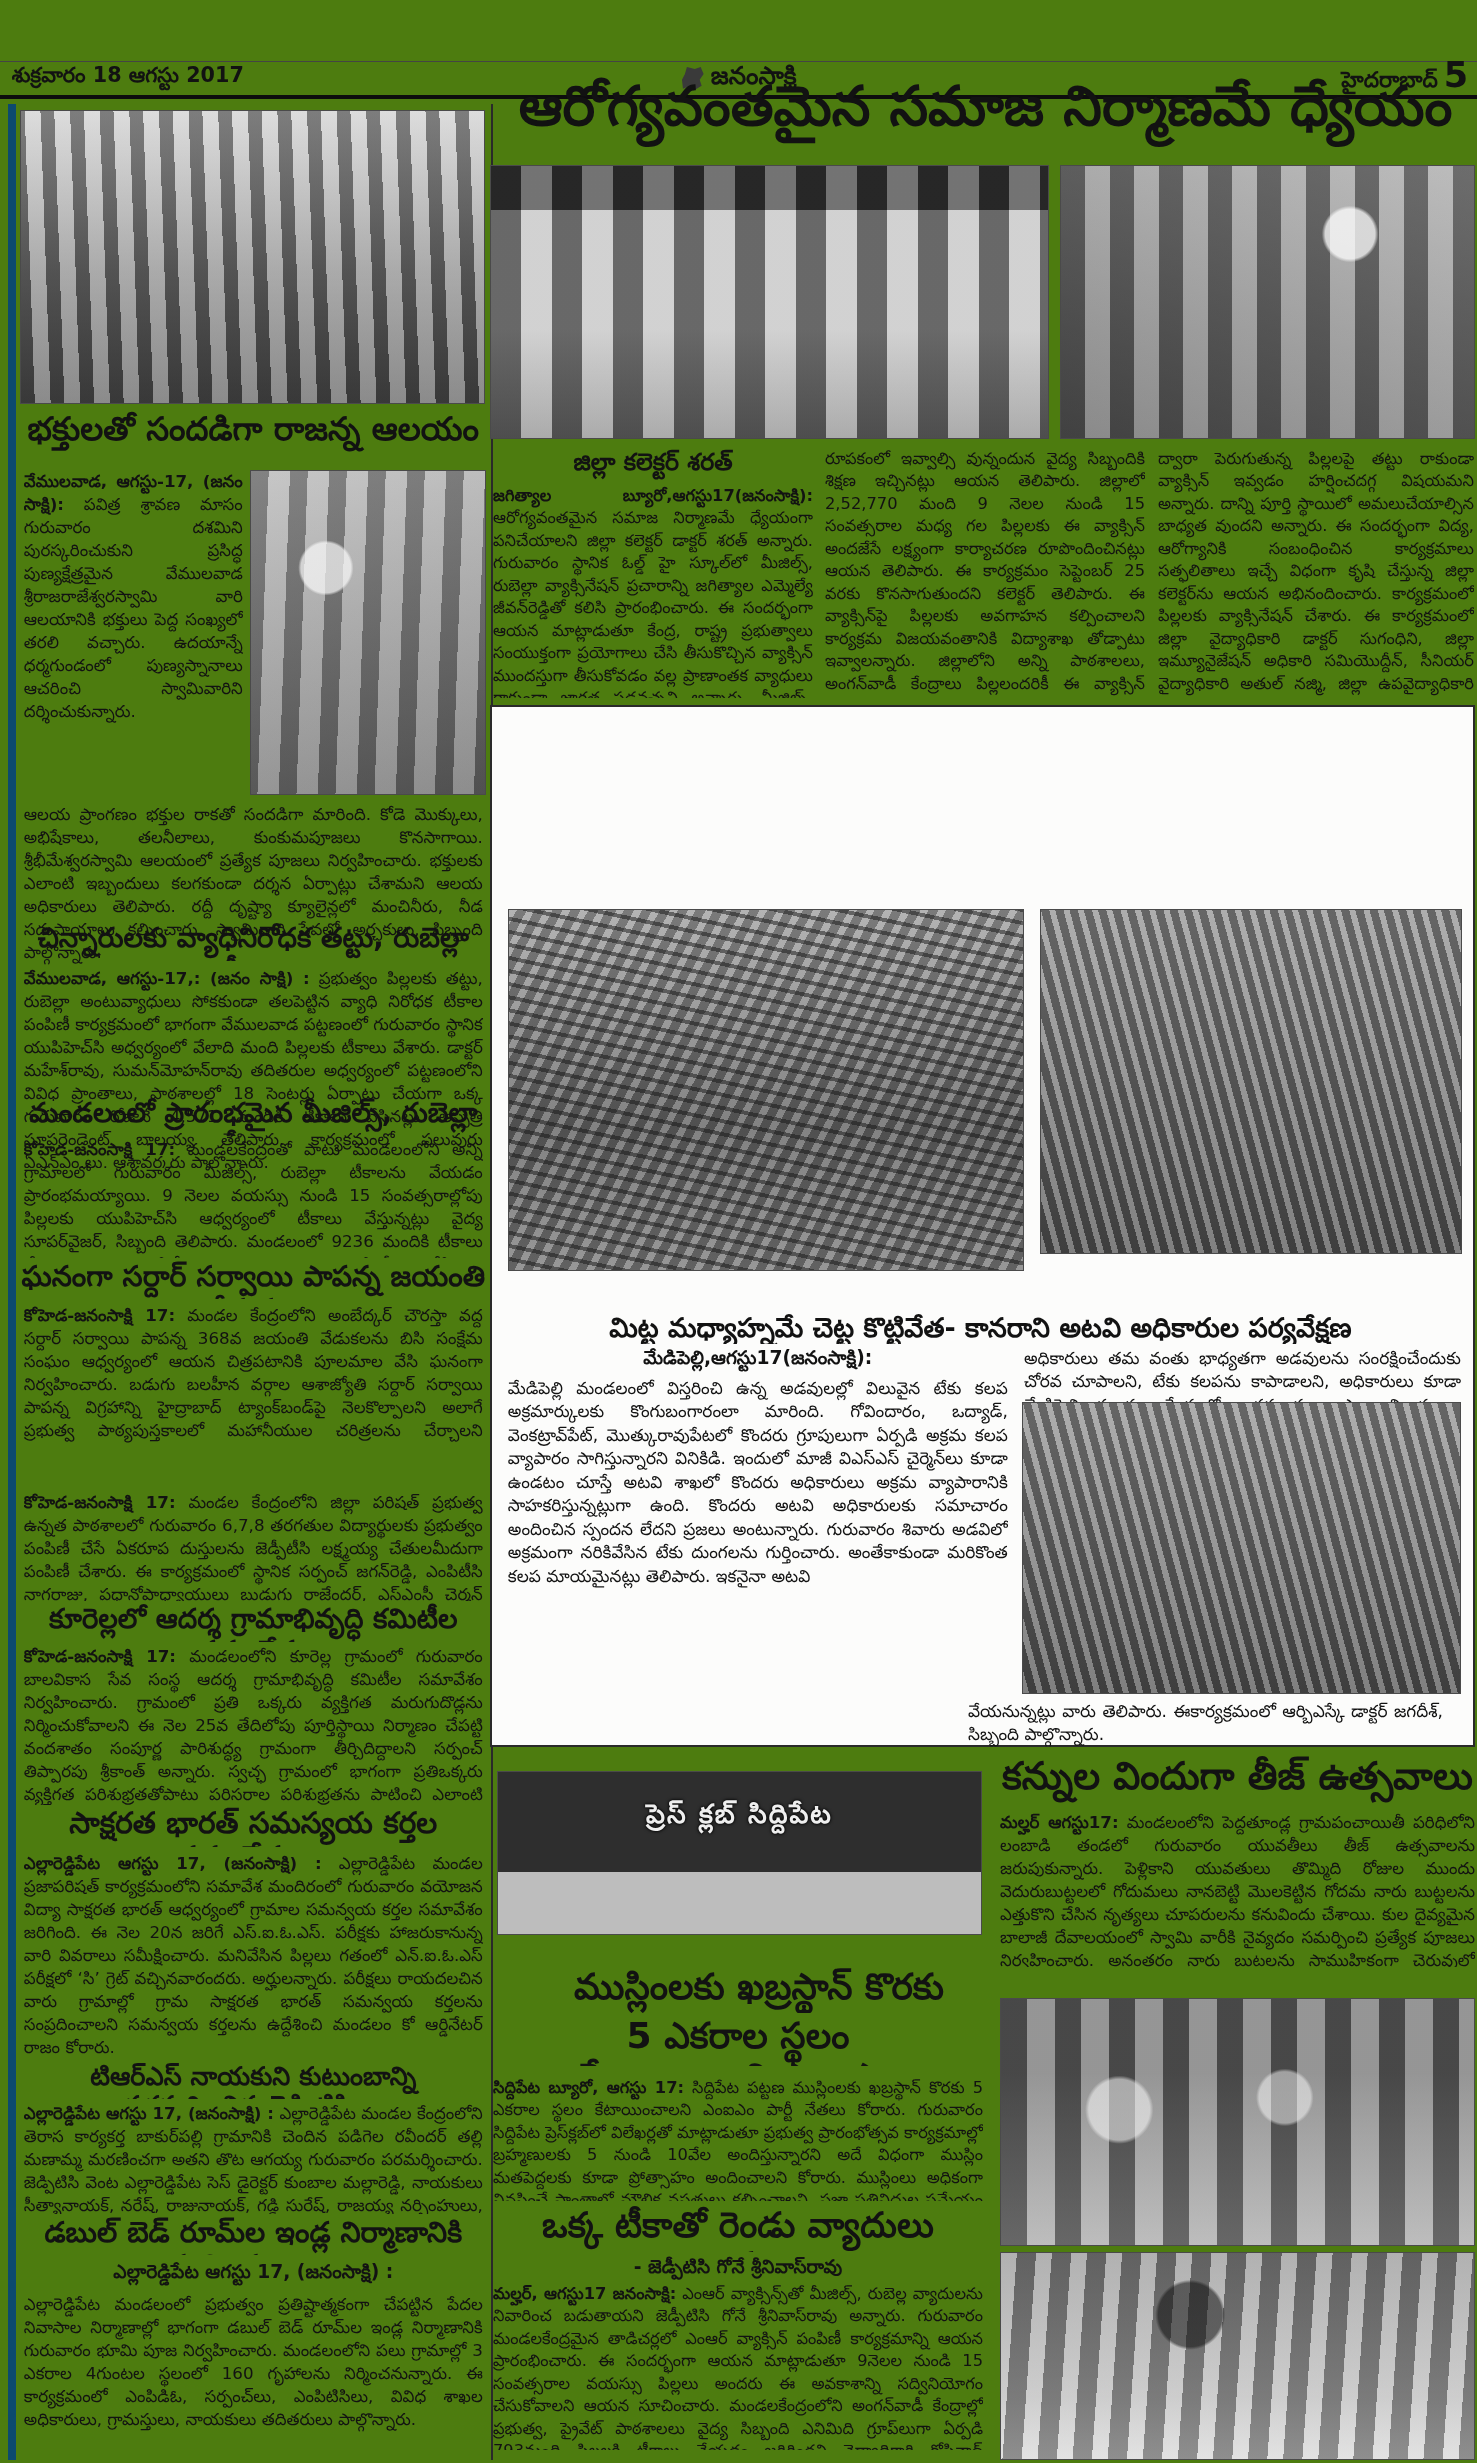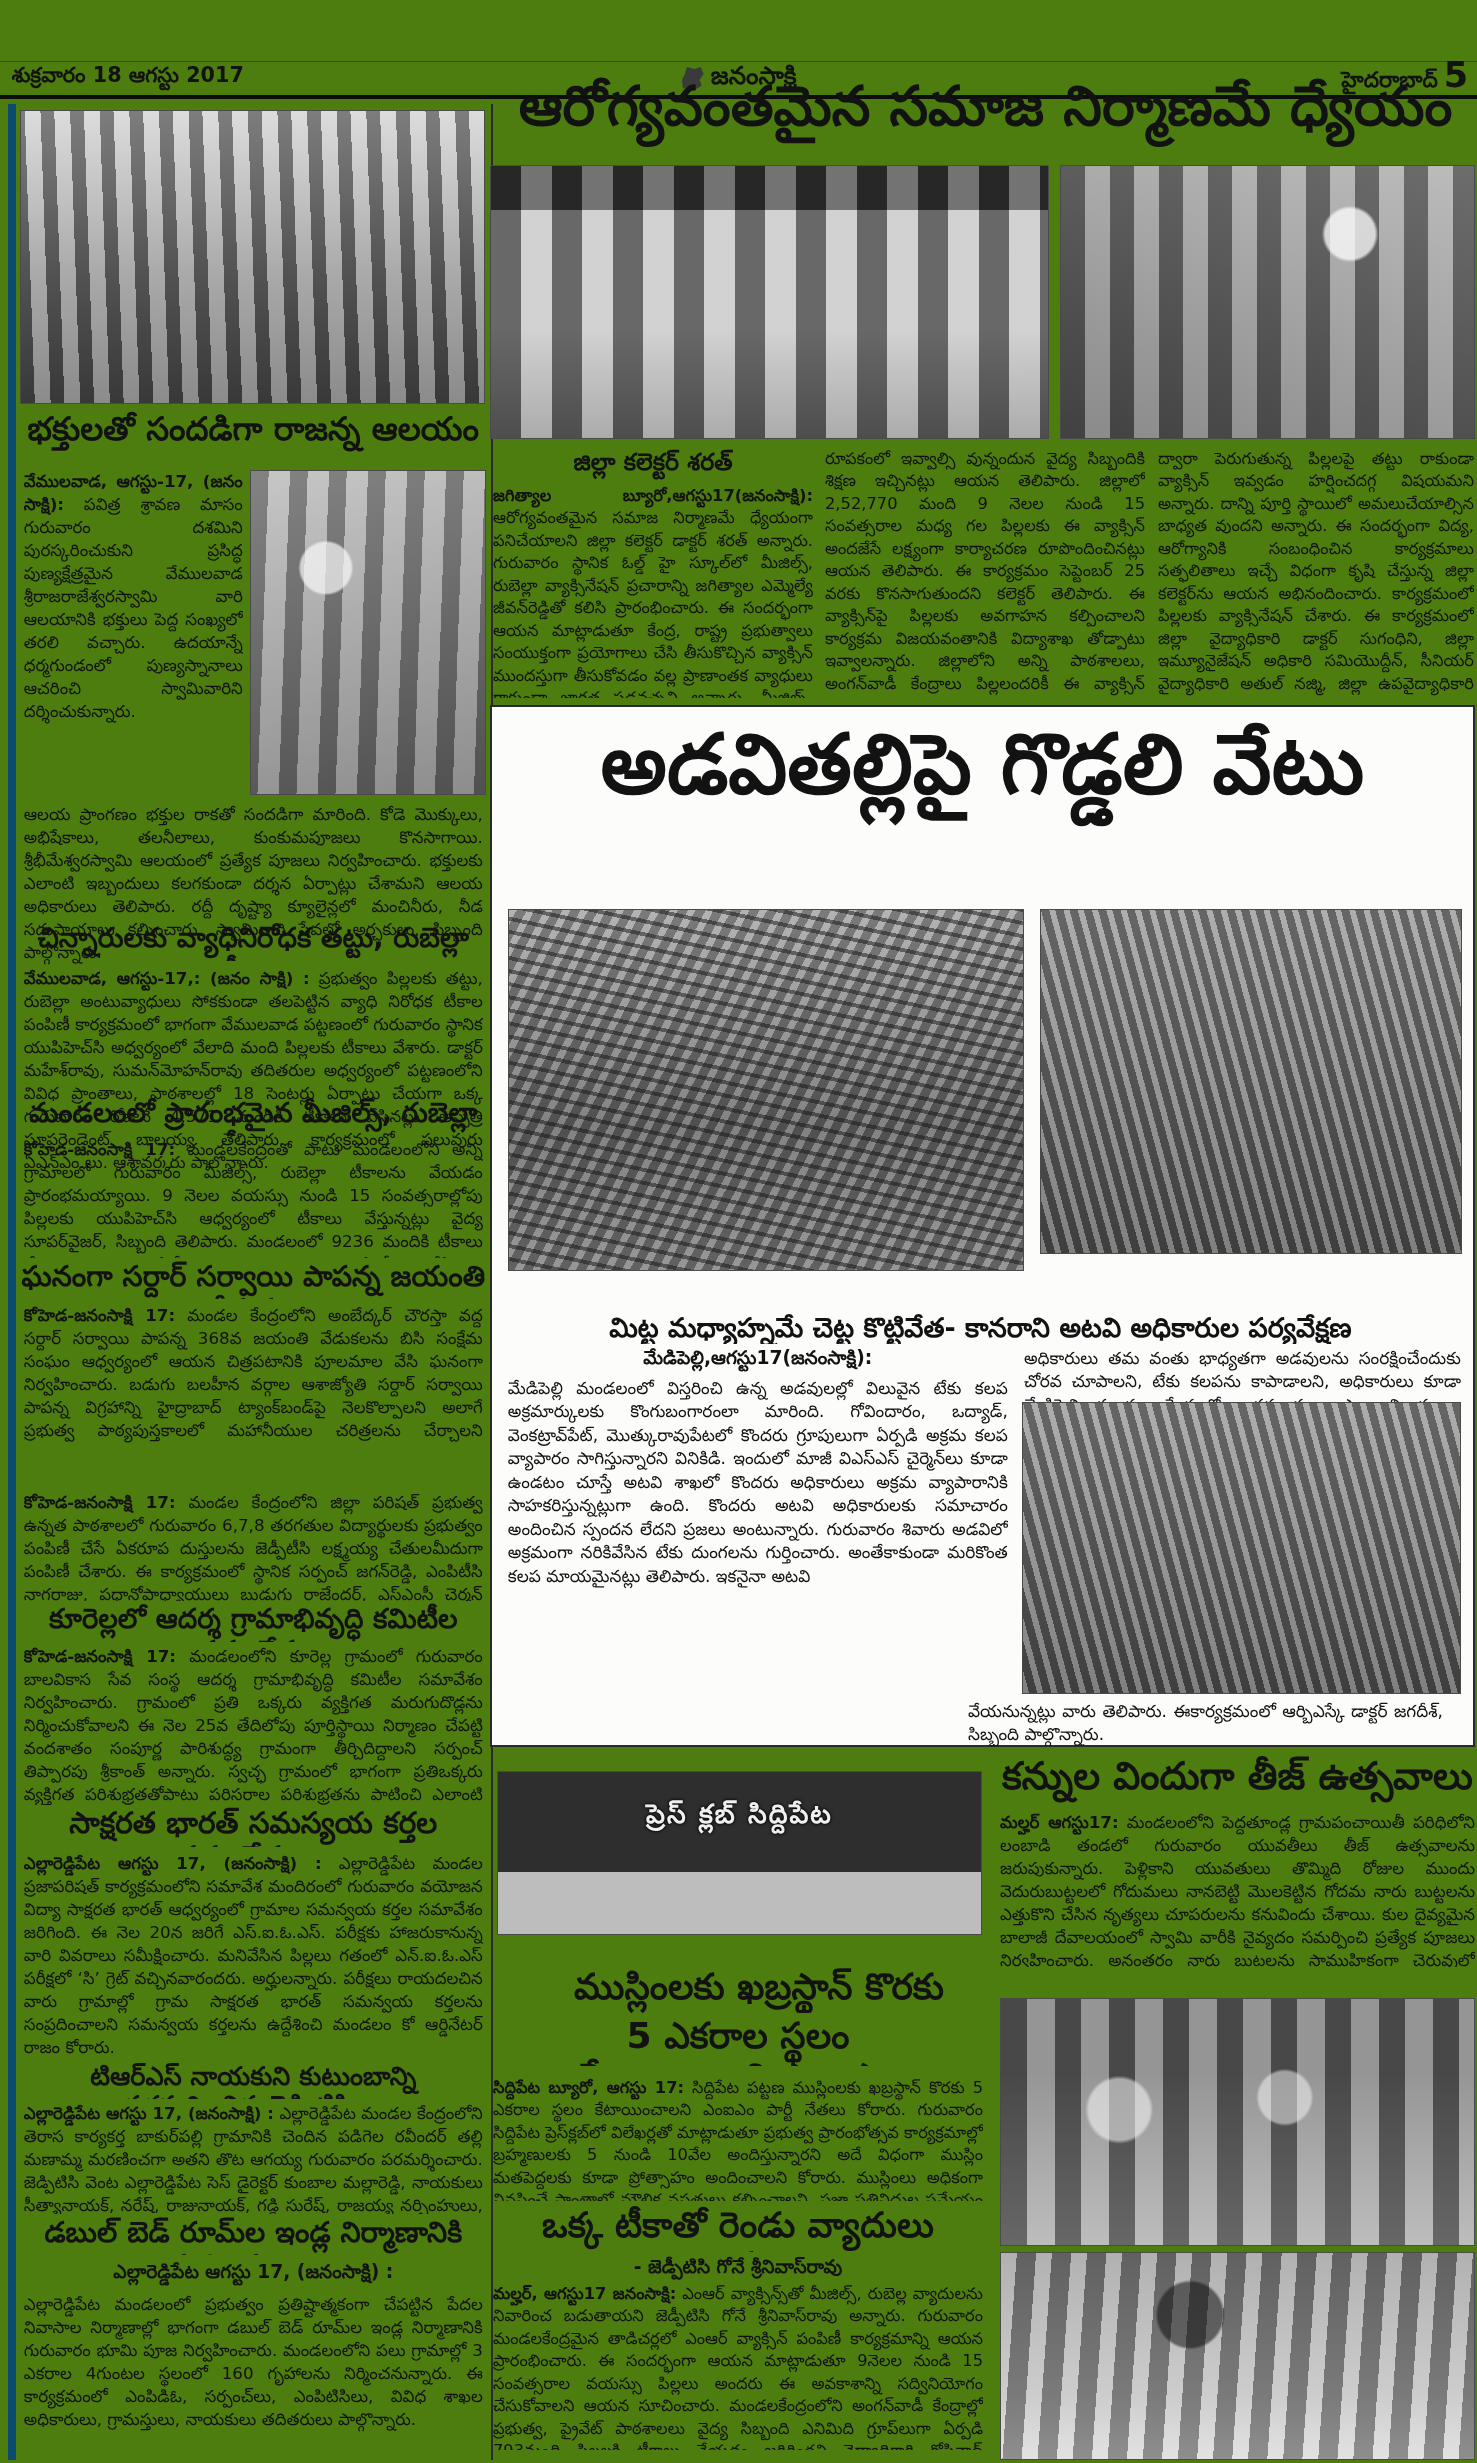--- a/index.html
+++ b/index.html
@@ -129,21 +129,20 @@
 
   <div class="cap" style="left:493px;top:448px;width:320px;height:31.5px;font-size:23.6px;">జిల్లా కలెక్టర్ శరత్</div>
   <p class="bodytext" style="left:493px;top:485px;width:320px;height:213px;font-size:16.3px;">
     <span class="dl">జగిత్యాల బ్యూరో,ఆగస్టు17(జనంసాక్షి):</span>
     <span>ఆరోగ్యవంతమైన సమాజ నిర్మాణమే ధ్యేయంగా పనిచేయాలని జిల్లా కలెక్టర్ డాక్టర్ శరత్ అన్నారు. గురువారం స్థానిక ఓల్డ్ హై స్కూల్‌లో మీజిల్స్, రుబెల్లా వ్యాక్సినేషన్ ప్రచారాన్ని జగిత్యాల ఎమ్మెల్యే జీవన్‌రెడ్డితో కలిసి ప్రారంభించారు. ఈ సందర్భంగా ఆయన మాట్లాడుతూ కేంద్ర, రాష్ట్ర ప్రభుత్వాలు సంయుక్తంగా ప్రయోగాలు చేసి తీసుకొచ్చిన వ్యాక్సిన్ ముందస్తుగా తీసుకోవడం వల్ల ప్రాణాంతక వ్యాధులు రాకుండా జాగ్రత్త పడవచ్చని అన్నారు. మీజిల్స్, రుబెల్లా వ్యాక్సిన్ ఇంజక్షన్</span>
   </p>
   <p class="bodytext" style="left:825px;top:448px;width:320px;height:249px;font-size:16.3px;">రూపకంలో ఇవ్వాల్సి వున్నందున వైద్య సిబ్బందికి శిక్షణ ఇచ్చినట్లు ఆయన తెలిపారు. జిల్లాలో 2,52,770 మంది 9 నెలల నుండి 15 సంవత్సరాల మధ్య గల పిల్లలకు ఈ వ్యాక్సిన్ అందజేసే లక్ష్యంగా కార్యాచరణ రూపొందించినట్లు ఆయన తెలిపారు. ఈ కార్యక్రమం సెప్టెంబర్ 25 వరకు కొనసాగుతుందని కలెక్టర్ తెలిపారు. ఈ వ్యాక్సిన్‌పై పిల్లలకు అవగాహన కల్పించాలని కార్యక్రమ విజయవంతానికి విద్యాశాఖ తోడ్పాటు ఇవ్వాలన్నారు. జిల్లాలోని అన్ని పాఠశాలలు, అంగన్‌వాడీ కేంద్రాలు పిల్లలందరికీ ఈ వ్యాక్సిన్ అందేలా పటిష్ట చర్యలు చేపట్టాలన్నారు. కార్యక్రమంలో పాల్గొన్న ఎమ్మెల్యే జీవన్‌రెడ్డి మాట్లాడుతూ జాతీయ గ్రామీణ ఆరోగ్య మిషన్</p>
   <p class="bodytext" style="left:1158px;top:448px;width:316px;height:249px;font-size:16.3px;">ద్వారా పెరుగుతున్న పిల్లలపై తట్టు రాకుండా వ్యాక్సిన్ ఇవ్వడం హర్షించదగ్గ విషయమని అన్నారు. దాన్ని పూర్తి స్థాయిలో అమలుచేయాల్సిన బాధ్యత వుందని అన్నారు. ఈ సందర్భంగా విద్య, ఆరోగ్యానికి సంబంధించిన కార్యక్రమాలు సత్ఫలితాలు ఇచ్చే విధంగా కృషి చేస్తున్న జిల్లా కలెక్టర్‌ను ఆయన అభినందించారు. కార్యక్రమంలో పిల్లలకు వ్యాక్సినేషన్ చేశారు. ఈ కార్యక్రమంలో జిల్లా వైద్యాధికారి డాక్టర్ సుగంధిని, జిల్లా ఇమ్యూనైజేషన్ అధికారి సమియొద్దీన్, సీనియర్ వైద్యాధికారి అతుల్ నజ్మి, జిల్లా ఉపవైద్యాధికారి జయపాల్‌రెడ్డి, జగిత్యాల మునిసిపల్ చైర్పర్సన్ తాటిపర్తి విజయలక్ష్మి, జెడ్పీటిసి నాగలక్ష్మి తదితరులు పాల్గొన్నారు.</p>
 
   <div class="box" style="left:490px;top:705px;width:985px;height:1042px;">
-    <div class="headline" style="left:9.9px;top:13.8px;width:961px;height:177px;font-size:83px;font-weight:800;line-height:1.05;">అడవితల్లిపై గొడ్డలి వేటు</div>
     <div class="photo ph-forest" style="left:15.8px;top:202px;width:516px;height:362px;"></div>
     <div class="photo ph-forest2" style="left:548px;top:202px;width:422px;height:345px;"></div>
     <div class="cap" style="left:7.9px;top:605px;width:961px;height:31.5px;font-size:27px;">మిట్ట మధ్యాహ్నమే చెట్ట కొట్టివేత- కానరాని అటవి అధికారుల పర్యవేక్షణ</div>
     <div class="cap" style="left:15.8px;top:640px;width:500px;height:25.6px;font-size:18.7px;">మేడిపెల్లి,ఆగస్టు17(జనంసాక్షి):</div>
     <p class="bodytext" style="left:15.8px;top:670px;width:500px;height:325px;font-size:17px;">మేడిపెల్లి మండలంలో విస్తరించి ఉన్న అడవులల్లో విలువైన టేకు కలప అక్రమార్కులకు కొంగుబంగారంలా మారింది. గోవిందారం, ఒద్యాడ్, వెంకట్రావ్‌పేట్, మొత్కురావుపేటలో కొందరు గ్రూపులుగా ఏర్పడి అక్రమ కలప వ్యాపారం సాగిస్తున్నారని వినికిడి. ఇందులో మాజీ విఎస్ఎస్ చైర్మెన్‌లు కూడా ఉండటం చూస్తే అటవి శాఖలో కొందరు అధికారులు అక్రమ వ్యాపారానికి సాహకరిస్తున్నట్లుగా ఉంది. కొందరు అటవి అధికారులకు సమాచారం అందించిన స్పందన లేదని ప్రజలు అంటున్నారు. గురువారం శివారు అడవిలో అక్రమంగా నరికివేసిన టేకు దుంగలను గుర్తించారు. అంతేకాకుండా మరికొంత కలప మాయమైనట్లు తెలిపారు. ఇకనైనా అటవి</p>
     <p class="bodytext" style="left:532px;top:640px;width:437px;height:102px;font-size:17px;">అధికారులు తమ వంతు భాధ్యతగా అడవులను సంరక్షించేందుకు చోరవ చూపాలని, టేకు కలపను కాపాడాలని, అధికారులు కూడా మేడిపెల్లి మండల కేంద్రంలో అడవులను కాపాడాలని ప్రజలు కోరుతున్నారు.</p>
     <div class="photo ph-forest2" style="left:530px;top:695px;width:439px;height:292px;"></div>
   </div>
 
   <div class="photo ph-press" style="left:497px;top:1771px;width:485px;height:164px;">

